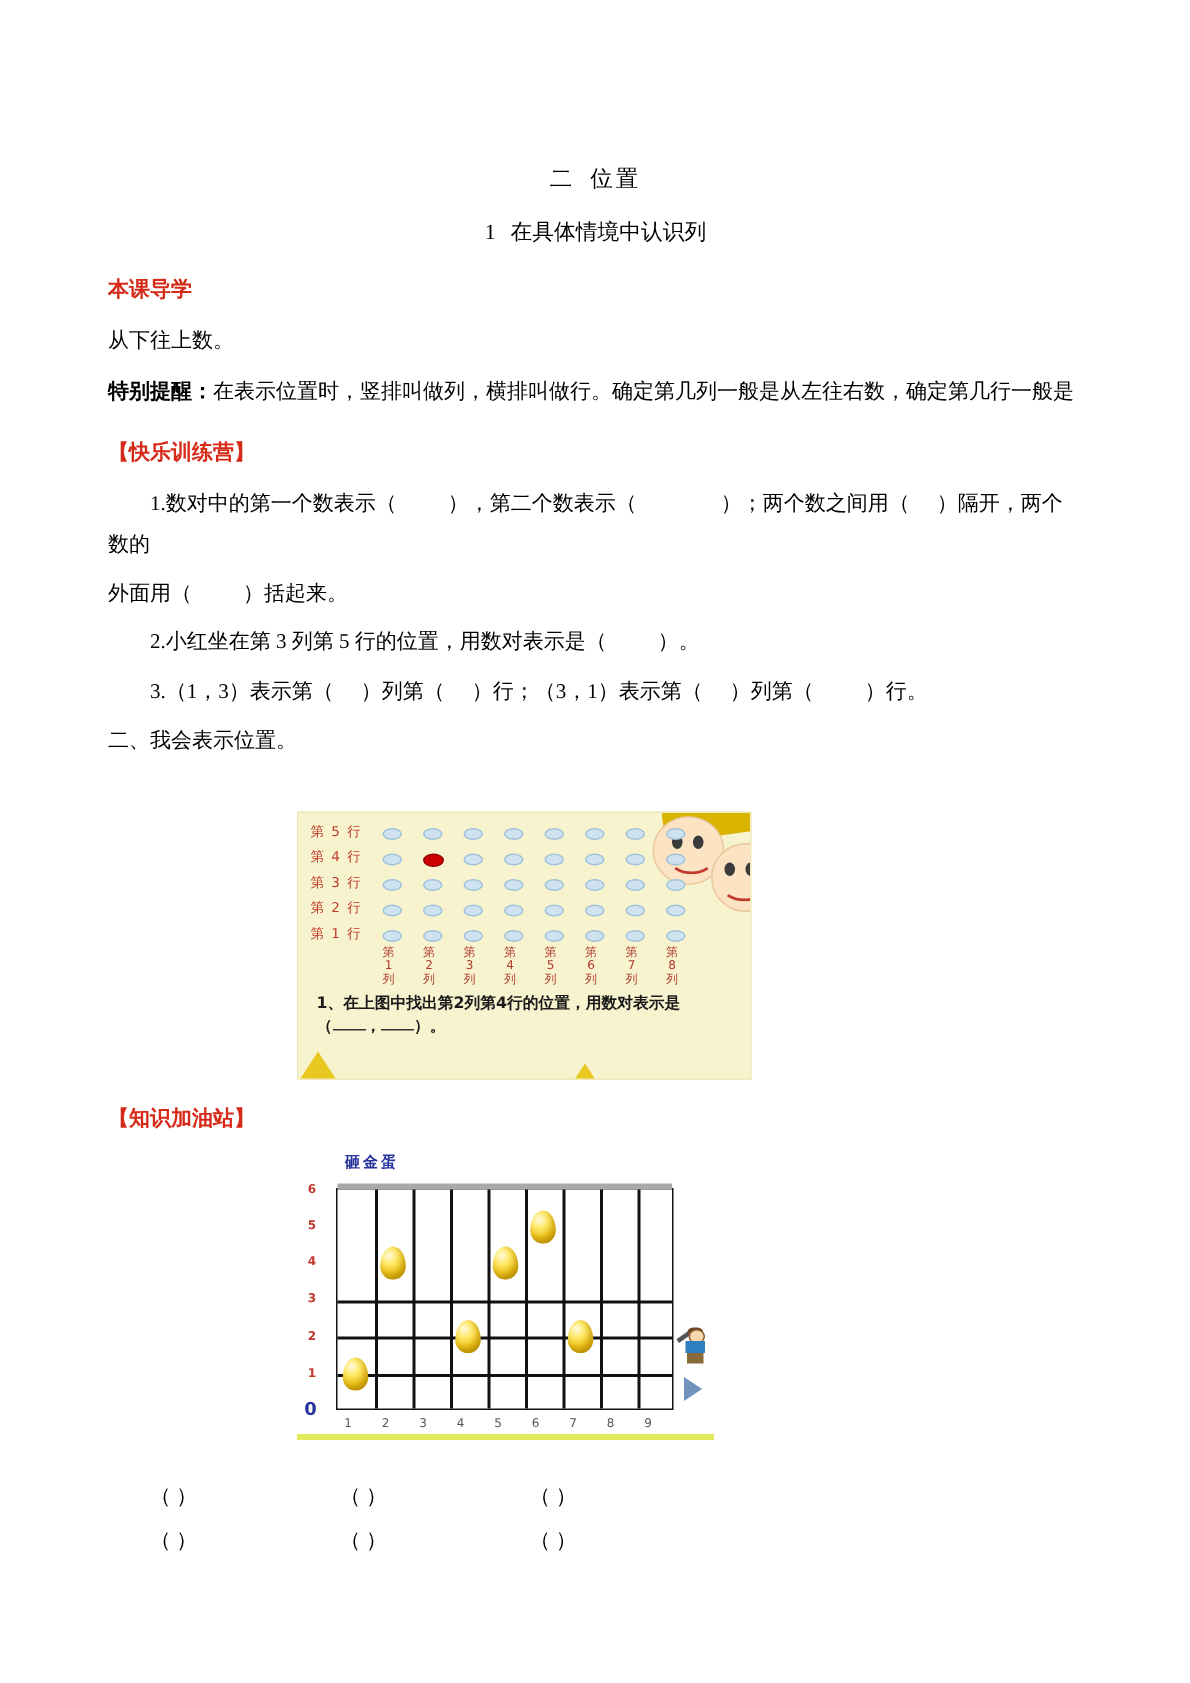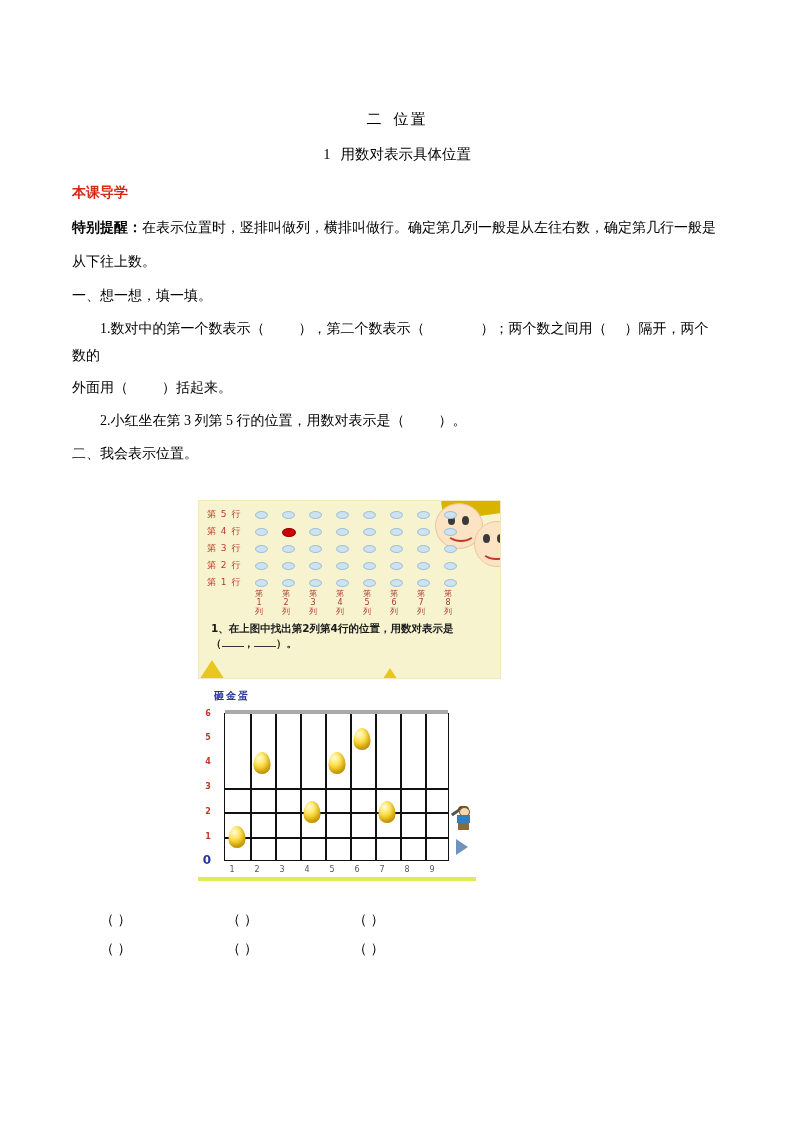--- a/index.html
+++ b/index.html
@@ -196,21 +196,21 @@
   .fig2-wrap { margin-top: 10px; }
   .fig2 {
     position: relative;
     margin-left: 126px;
     width: 285px;
     height: 200px;
     background: #ffffff;
   }
   .fig2-title {
     position: absolute;
-    left: 16px; top: 0px;
+    left: 32px; top: 0px;
     font-size: 10px;
     font-weight: bold;
     color: #27349c;
     font-family: "DejaVu Sans", "Liberation Sans", sans-serif;
     letter-spacing: 2px;
   }
   .plot {
     position: absolute;
     left: 26px;
     top: 24px;
@@ -342,47 +342,50 @@
 </head>
 <body>
 
 <div class="page">
   <div class="content">
 
     <div class="doc-title">
       <span class="num">二</span><span>位置</span>
     </div>
     <div class="doc-subtitle">
-      <span class="num">1</span><span>用数对表示具体位置</span>
+      <span class="num">1</span><span>在具体情境中认识列</span>
     </div>
 
     <div class="red-head">本课导学</div>
 
 
+    <div class="para">
+      <span>从下往上数。</span>
+    </div>
     <div class="para">
       <span class="lead">特别提醒：</span><span>在表示位置时，竖排叫做列，横排叫做行。确定第几列一般是从左往右数，确定第几行一般是</span>
     </div>
-    <div class="para">
-      <span>从下往上数。</span>
-    </div>
-
-
-    <div class="section-line">一、想一想，填一填。</div>
+
+    <div class="red-head bracket">【快乐训练营】</div>
+
 
     <div class="section-line indent">
       <span>1.数对中的第一个数表示（</span><span class="blank-md"></span><span>），第二个数表示（</span><span class="blank-lg"></span><span>）；两个数之间用（</span><span class="blank-sm"></span><span>）隔开，两个数的</span>
     </div>
     <div class="section-line">
       <span>外面用（</span><span class="blank-md"></span><span>）括起来。</span>
     </div>
 
     <div class="section-line indent">
       <span>2.小红坐在第 3 列第 5 行的位置，用数对表示是（</span><span class="blank-md"></span><span>）。</span>
     </div>
 
+    <div class="section-line indent">
+      <span>3.（1，3）表示第（</span><span class="blank-sm"></span><span>）列第（</span><span class="blank-sm"></span><span>）行；（3，1）表示第（</span><span class="blank-sm"></span><span>）列第（</span><span class="blank-md"></span><span>）行。</span>
+    </div>
 
     <div class="section-line">二、我会表示位置。</div>
 
     <div class="fig1-wrap">
       <div class="fig1">
         <div class="fig1-inner">
 
           <div class="hat" style="left:243px; top:-6px; width:60px; height:22px; transform:rotate(-8deg); border-radius:4px;"></div>
           <div class="smiley" style="left:236px; top:2px; width:46px; height:44px;">
             <div class="eye" style="left:12px; top:12px;"></div>
@@ -501,20 +504,21 @@
             <span>（</span><span class="ul-blank"></span><span>，</span><span class="ul-blank"></span><span>）。</span>
           </div>
 
 
           <div class="tri t1"></div>
           <div class="tri t2"></div>
         </div>
       </div>
     </div>
 
+    <div class="red-head bracket">【知识加油站】</div>
 
     <div class="fig2-wrap">
       <div class="fig2">
         <div class="fig2-title">砸金蛋</div>
 
         <div class="ytick" style="left:0px;  top:20px;">6</div>
         <div class="ytick" style="left:0px;  top:44px;">5</div>
         <div class="ytick" style="left:0px;  top:68px;">4</div>
         <div class="ytick" style="left:0px;  top:93px;">3</div>
         <div class="ytick" style="left:0px;  top:118px;">2</div>

